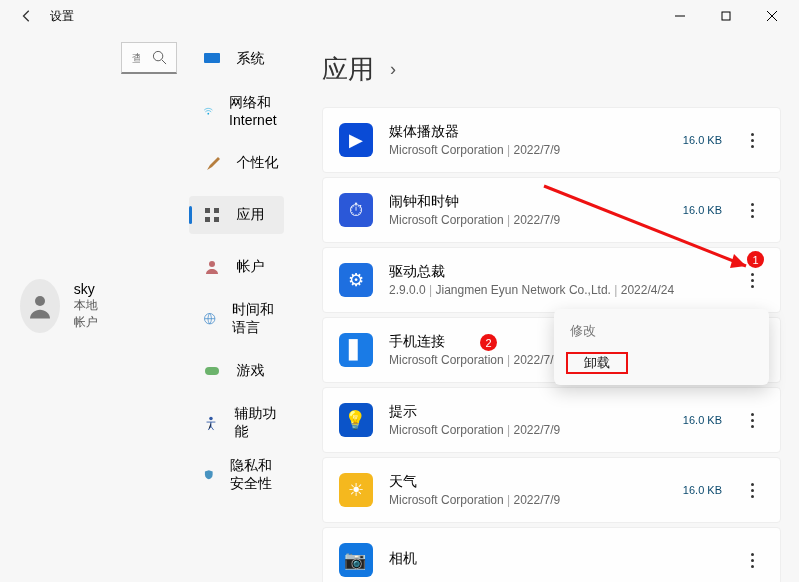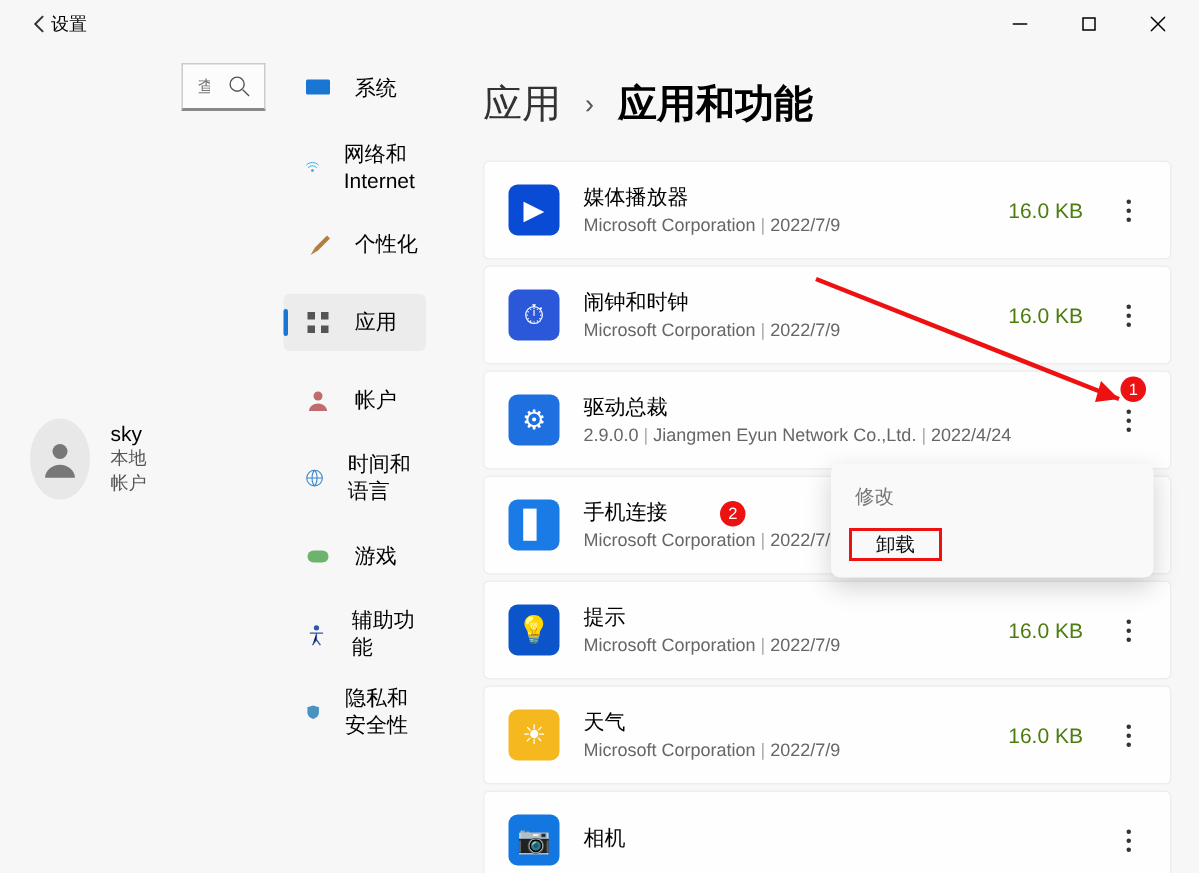--- a/index.html
+++ b/index.html
@@ -1,18 +1,18 @@
 <!DOCTYPE html>
 <html><head>
   <meta charset="utf-8">
   <style>
     * { margin:0; padding:0; box-sizing:border-box; font-family:"Segoe UI","Microsoft YaHei",sans-serif; }
     body { width:799px; height:582px; background:#f7f7f7; overflow:hidden; position:relative; }
     .titlebar { height:32px; display:flex; align-items:center; padding:0 4px; }
-    .titlebar .left { display:flex; align-items:center; padding-left:16px; }
+    .titlebar .left { display:flex; align-items:center; gap:16px; padding-left:16px; }
     .back-arrow { width:14px; height:14px; }
     .title-text { font-size:12px; color:#000; }
     .winbtns { margin-left:auto; display:flex; }
     .winbtn { width:46px; height:32px; display:flex; align-items:center; justify-content:center; }
     .winbtn svg { width:10px; height:10px; }
     .main { display:flex; height:calc(100% - 32px); }
     .sidebar { width:294px; padding:8px 0 0 12px; display:flex; flex-direction:row; }
     .user-block { display:flex; align-items:center; gap:14px; padding:8px 8px 18px 8px; }
     .avatar { width:54px; height:54px; border-radius:50%; background:#e8e8e8; display:flex; align-items:center; justify-content:center; }
     .avatar svg { width:30px; height:30px; fill:#777; }
@@ -31,21 +31,21 @@
     .crumb { font-size:26px; color:#333; }
     .crumb.cur { font-weight:600; color:#000; }
     .chevron { font-size:18px; color:#555; }
     .apps { display:flex; flex-direction:column; gap:4px; }
     .app { background:#fefefe; border:1px solid #eee; border-radius:4px; height:66px; display:flex; align-items:center; padding:0 12px 0 16px; }
     .app-icon { width:34px; height:34px; border-radius:6px; display:flex; align-items:center; justify-content:center; color:#fff; font-size:18px; }
     .app-info { margin-left:16px; flex:1; min-width:0; }
     .app-name { font-size:14px; color:#000; }
     .app-meta { font-size:12px; color:#666; margin-top:2px; white-space:nowrap; overflow:hidden; text-overflow:ellipsis; }
     .app-meta span+span::before { content:" | "; color:#aaa; }
-    .app-size { font-size:14px; color:#4d7c0f; margin-right:14px; white-space:nowrap; }
+    .app-size { font-size:11px; color:#0c4a6e; margin-right:14px; white-space:nowrap; }
     .more-btn { width:32px; height:32px; display:flex; align-items:center; justify-content:center; border-radius:4px; }
     .dots { display:flex; flex-direction:column; gap:3px; }
     .dots i { width:3px; height:3px; background:#333; border-radius:50%; }
     .ctx-menu { position:absolute; right:30px; top:309px; width:215px; background:#f9f9f9; border-radius:6px; box-shadow:0 6px 18px rgba(0,0,0,.18); padding:6px; z-index:50; }
     .ctx-item { height:32px; display:flex; align-items:center; padding:0 10px; font-size:13px; border-radius:3px; color:#777; }
     .ctx-item.danger { color:#111; }
     .boxmark { border:2px solid #e11; padding:0 16px; margin-left:-4px; }
     .red-arrow { position:absolute; top:178px; left:536px; width:230px; height:100px; pointer-events:none; z-index:60; }
     .badge { position:absolute; width:17px; height:17px; border-radius:50%; background:#e11; color:#fff; font-size:11px; display:flex; align-items:center; justify-content:center; z-index:61; }
   </style>
@@ -180,21 +180,20 @@
           </span>
           <span>隐私和安全性</span>
         </div>
     </div>
   </div>
 
   <div class="content">
     <div class="crumbs">
       <span class="crumb">应用</span>
       <span class="chevron">›</span>
-      <span class="crumb cur">应用和功能</span>
     </div>
     <div class="apps" id="apps">
         <div class="app">
   <div class="app-icon" style="background:#0a4bd6">▶</div>
   <div class="app-info">
     <div class="app-name">媒体播放器</div>
     <div class="app-meta"><span>Microsoft Corporation</span><span>2022/7/9</span></div>
   </div>
   <div class="app-size">16.0 KB</div>
   <div class="more-btn">

